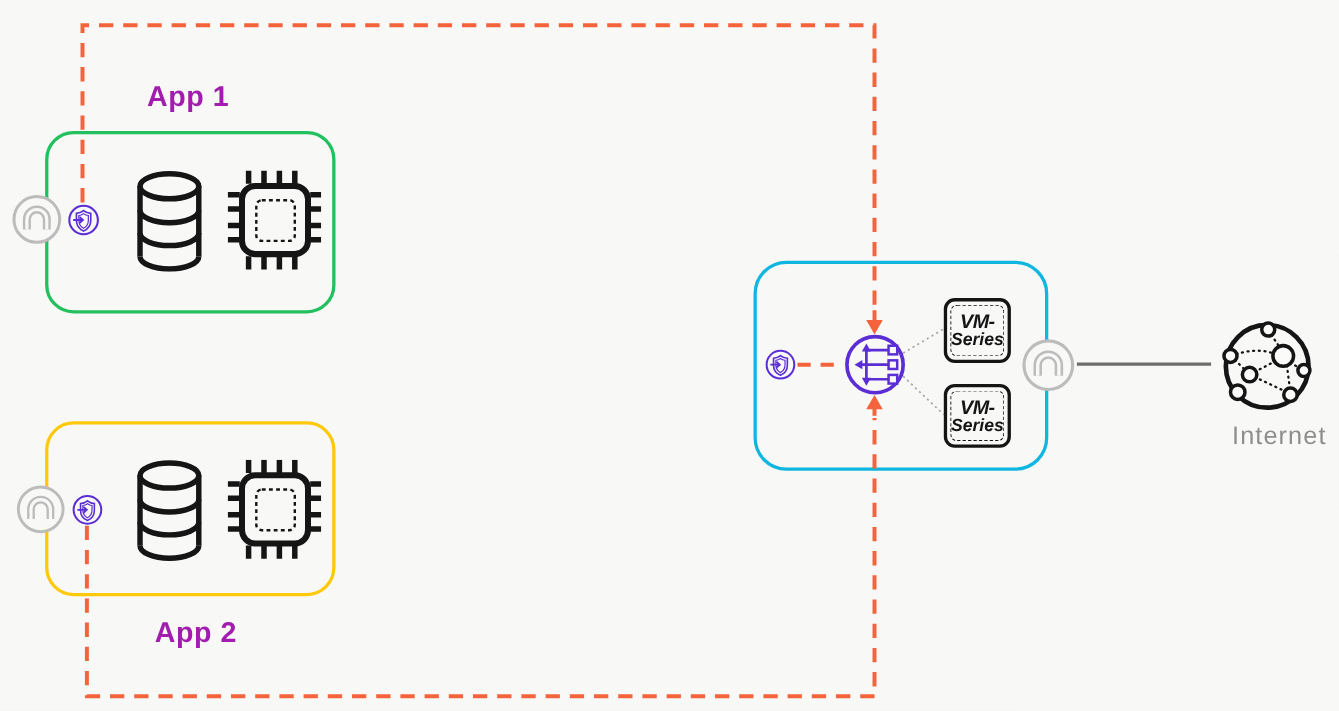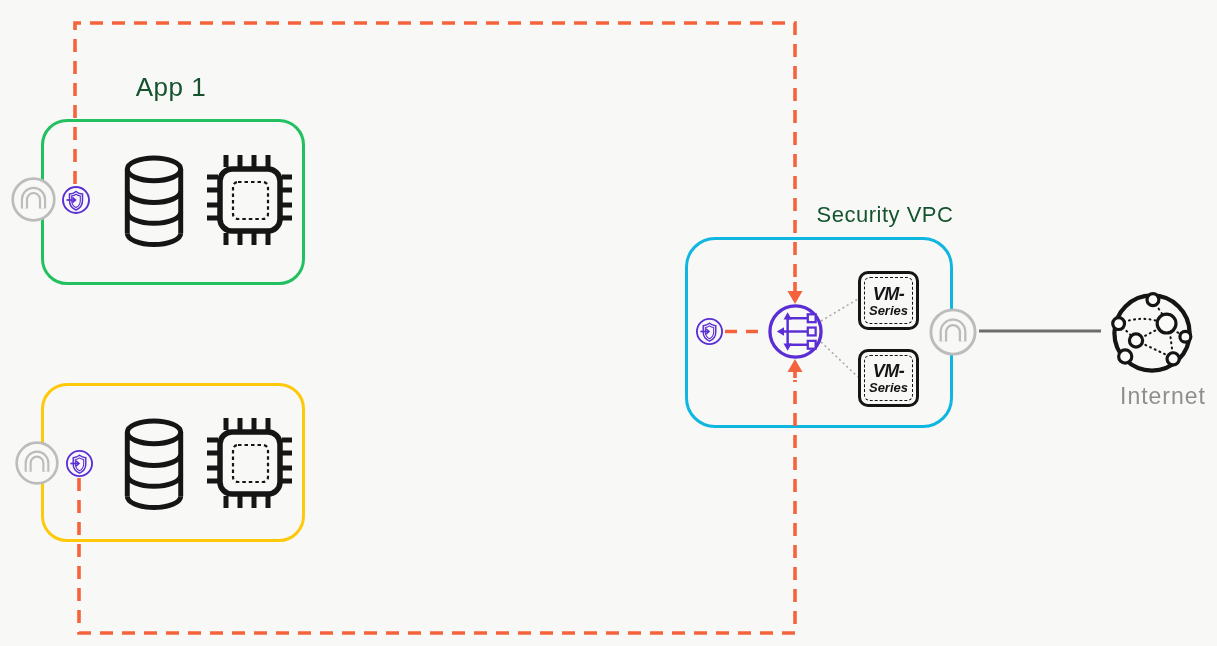--- a/index.html
+++ b/index.html
@@ -17,22 +17,22 @@
   .boundary{
     border-style:solid;
     border-width:3px;
     border-radius:26px;
     background:transparent;
   }
   #app1-box{left:41px;top:119px;width:264px;height:166px;border-color:#22c05e;}
   #app2-box{left:41px;top:383px;width:264px;height:159px;border-color:#fec80b;}
   #secvpc-box{left:685px;top:237px;width:268px;height:191px;border-color:#0fb6e0;border-radius:30px;}
   .node-label{
-    color:#14532d;
-    font-weight:400;
+    color:#a21caf;
+    font-weight:700;
     font-size:26px;
     letter-spacing:.5px;
     text-align:center;
     white-space:nowrap;
   }
   #app1-label{left:106px;top:72px;width:130px;}
   #app2-label{left:113px;top:560px;width:130px;}
   #secvpc-label{left:800px;top:202px;width:170px;font-size:22px;}
   #internet-label{
     left:1100px;top:383px;width:126px;
@@ -44,21 +44,21 @@
     background:#f8f8f7;display:flex;align-items:center;justify-content:center;font-style:italic;
   }
   #vmbox1{left:858px;top:271px;height:59px;}
   #vmbox2{left:858px;top:349px;height:58px;}
   .vmbox .dashed-inner{
     position:absolute;inset:3px;
     border:1.6px dashed #151515;border-radius:6px;
   }
   .vmtext{position:relative;text-align:center;line-height:1;color:#151515;}
   .vmtext .l1{font-size:18px;font-weight:800;letter-spacing:-.5px;}
-  .vmtext .l2{font-size:13px;font-weight:600;margin-top:1px;}
+  .vmtext .l2{font-size:16px;font-weight:600;margin-top:1px;}
   svg{display:block;}
 </style>
 </head>
 <body>
 
 <div id="canvas">
 
   <div class="abs boundary" id="app1-box"></div>
   <div class="abs boundary" id="app2-box"></div>
   <div class="abs boundary" id="secvpc-box"></div>
@@ -237,16 +237,16 @@
         <circle cx="65.5" cy="40" r="10"></circle>
         <circle cx="85.5" cy="54" r="5.8"></circle>
         <circle cx="33" cy="58" r="7"></circle>
         <circle cx="21.5" cy="75" r="7"></circle>
         <circle cx="72.5" cy="77.5" r="6.5"></circle>
       </g>
     </svg>
   </div>
 
   <div class="abs node-label" id="app1-label">App 1</div>
-  <div class="abs node-label" id="secvpc-label">Security VPC</div>
+  <div class="abs node-label" id="app2-label">App 2</div>
   <div class="abs" id="internet-label">Internet</div>
 
 </div>
 
 </body></html>

